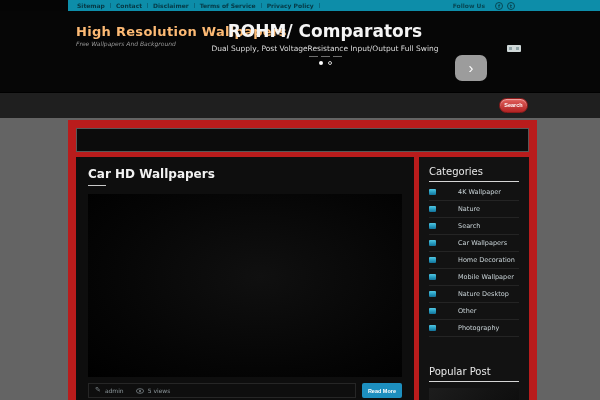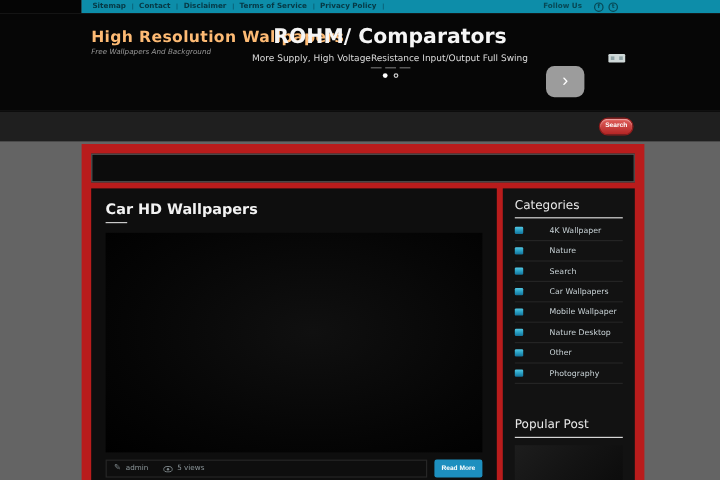--- a/index.html
+++ b/index.html
@@ -156,21 +156,21 @@
 </div>
 
 <div class="header">
   <div class="brand">
     <div class="site-title">High Resolution Wallpapers</div>
     <div class="tagline">Free Wallpapers And Background</div>
   </div>
 
   <div class="ad">
     <div class="ad-title">ROHM/ Comparators</div>
-    <div class="ad-sub">More Supply, High VoltageResistance Input/Output Full Swing</div>
+    <div class="ad-sub">Dual Supply, Post VoltageResistance Input/Output Full Swing</div>
     <div class="ad-marks">
         <span></span>
         <span></span>
         <span></span>
       </div>
     <div class="ad-dots">
       <span class="dot dot-active"></span>
       <span class="dot dot-idle"></span>
     </div>
   </div>
@@ -231,20 +231,24 @@
             <li class="cat-item">
             <span class="cat-icon"></span>
             <span>Search</span>
           </li>
             <li class="cat-item">
             <span class="cat-icon"></span>
             <span>Car Wallpapers</span>
           </li>
             <li class="cat-item">
             <span class="cat-icon"></span>
+            <span>Home Decoration</span>
+          </li>
+            <li class="cat-item">
+            <span class="cat-icon"></span>
             <span>Mobile Wallpaper</span>
           </li>
             <li class="cat-item">
             <span class="cat-icon"></span>
             <span>Nature Desktop</span>
           </li>
             <li class="cat-item">
             <span class="cat-icon"></span>
             <span>Other</span>
           </li>

